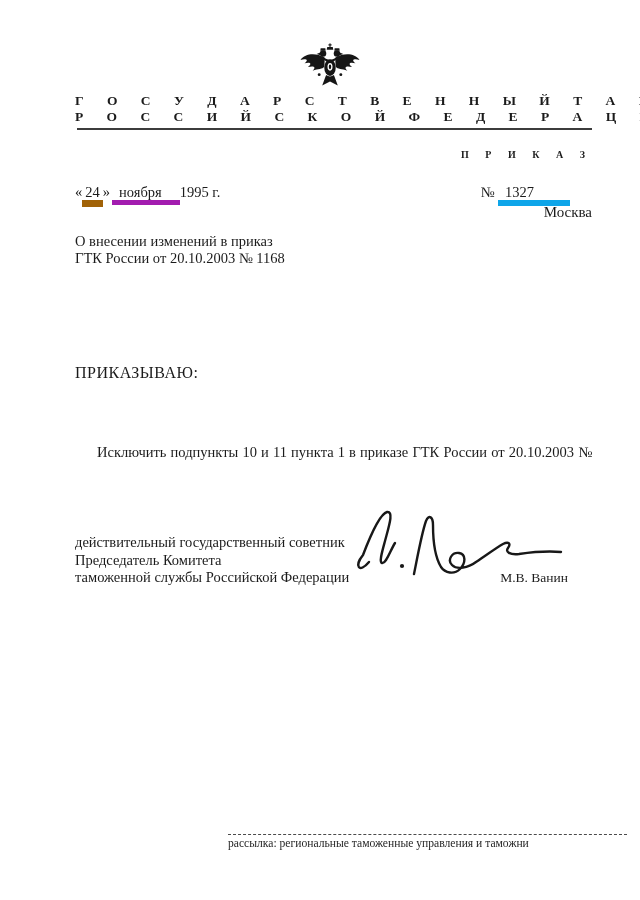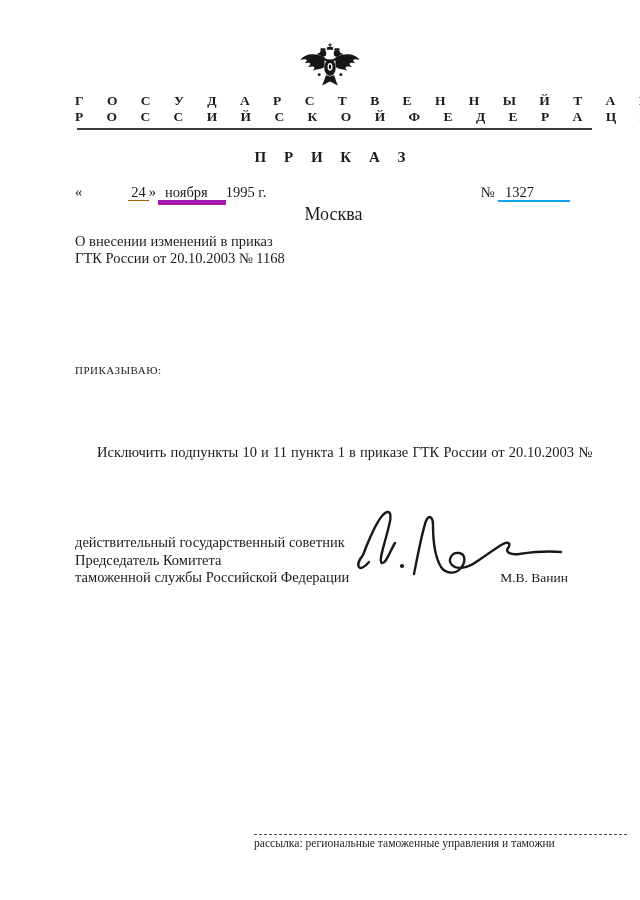--- a/index.html
+++ b/index.html
@@ -21,70 +21,70 @@
   }
   .org-line1{font-size:13.5px;letter-spacing:5.5px;word-spacing:9px;}
   .org-line2{font-size:13.5px;letter-spacing:5.5px;word-spacing:9px;}
   .header-rule{
     position:absolute;left:77px;top:128px;width:515px;height:0;
     border-top:2px solid #3c3c3c;
   }
   
   .doc-title{
     position:absolute;left:75px;top:149px;width:517px;
-    text-align:center;font-weight:bold;font-size:15px;letter-spacing:7px;
+    text-align:right;font-weight:bold;font-size:10px;letter-spacing:7px;
   }
   
   .date-row{
     position:absolute;left:75px;top:184px;width:517px;
     font-size:14.5px;display:flex;justify-content:space-between;align-items:baseline;
   }
-  .u-day{border-bottom:1px solid #a16207;padding:0 3px;margin-left:46px;}
+  .u-day{border-bottom:7px solid #a16207;padding:0 3px;}
   .u-month{border-bottom:5px solid #a21caf;padding:0 18px 0 7px;margin-left:2px;}
-  .u-num{border-bottom:2px solid #0ea5e9;padding:0 36px 0 7px;}
+  .u-num{border-bottom:6px solid #0ea5e9;padding:0 36px 0 7px;}
   .num-wrap{margin-right:22px;}
   .city{
     position:absolute;left:75px;top:204px;width:517px;
-    text-align:center;font-size:18px;
+    text-align:right;font-size:15px;
   }
   
   .subject{
     position:absolute;left:75px;top:233px;width:517px;
     font-size:14.5px;line-height:16.5px;
   }
   
   .preamble{
     position:absolute;left:75px;top:296px;width:517px;
     font-size:14.5px;line-height:17px;
   }
   .jline{text-align:justify;text-align-last:justify;}
   .preamble .l1{text-indent:40px;}
   .order-word{
     position:absolute;left:75px;top:364px;
-    font-size:11px;letter-spacing:0.5px;
+    font-size:16px;letter-spacing:0.5px;
   }
   
   .body-par{
     position:absolute;left:75px;top:416px;width:517px;
     font-size:14.5px;line-height:17px;margin-top:28px;
   }
   .body-par .l1{text-indent:22px;}
   
   .sig-titles{
     position:absolute;left:75px;top:534px;width:300px;
     font-size:14.5px;line-height:17.5px;
   }
   .signature-svg{position:absolute;left:352px;top:504px;width:213px;height:88px;}
   .sig-name{
     position:absolute;top:570px;right:72px;
     font-size:13.5px;
   }
   
   .footer{
-    position:absolute;top:834px;left:254px;right:13px;
+    position:absolute;top:834px;left:228px;right:13px;
     border-top:1px dashed #4a4a4a;
     padding-top:2px;
     font-size:11.6px;color:#262626;
     white-space:nowrap;
   }
 </style>
 </head>
 <body>
 
 <div class="page">

